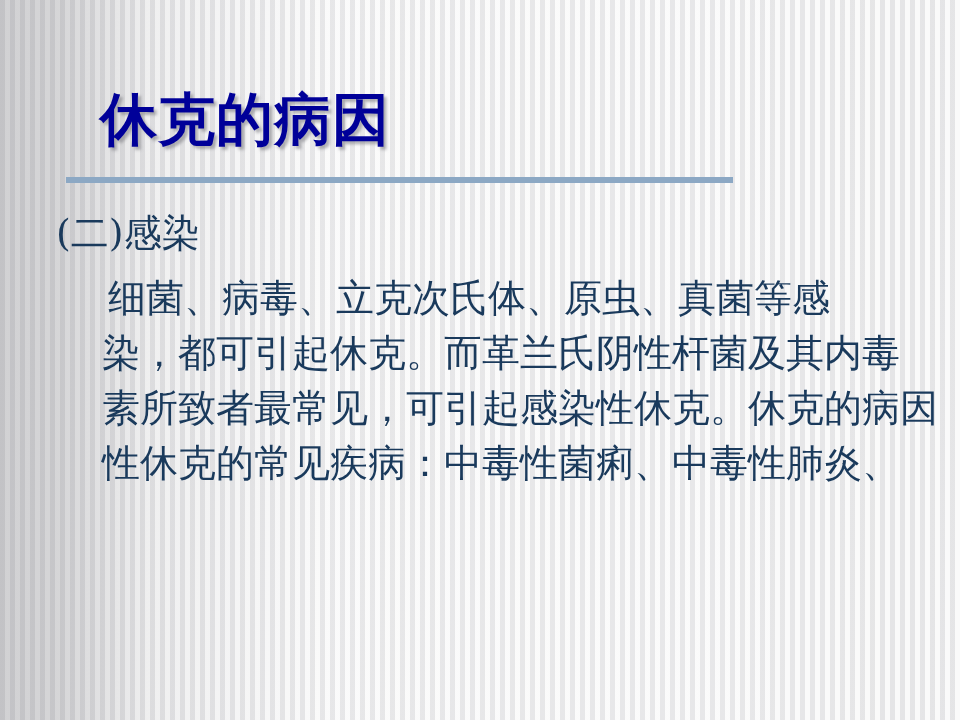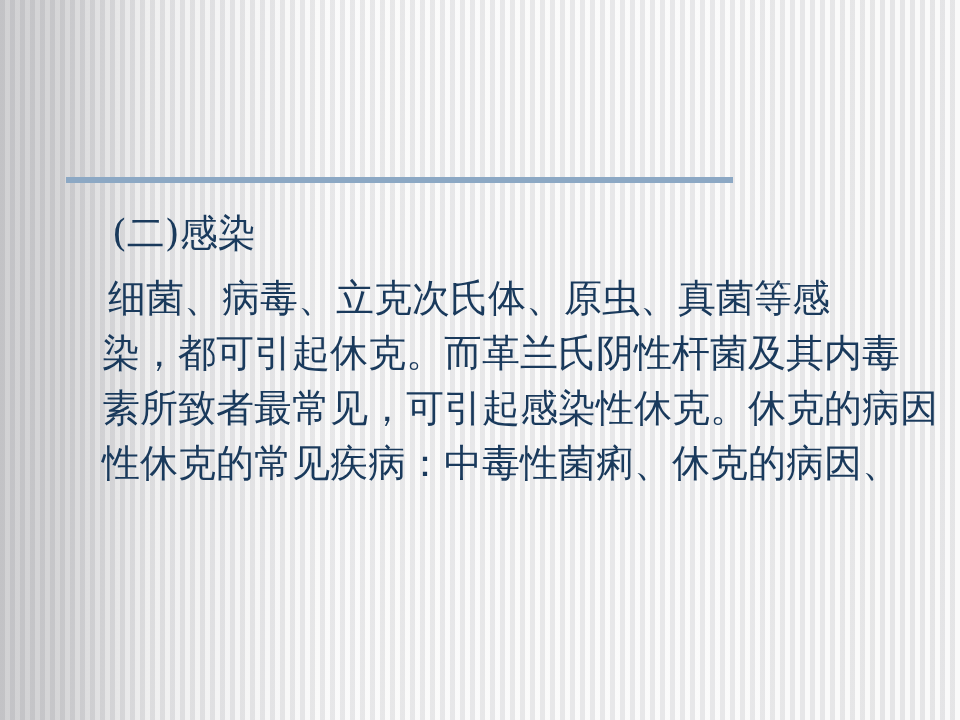--- a/index.html
+++ b/index.html
@@ -85,21 +85,21 @@
 
   .body-line {
     color: #1a3a5c;
     font-family: "DejaVu Serif", "Liberation Serif", serif;
     font-size: 38px;
     line-height: 55px;
     white-space: nowrap;
   }
 
   .lead-line {
-    margin-left: 112px;
+    margin-left: 56px;
     margin-bottom: 10px;
   }
 
   .para-first {
     margin-left: 108px;
   }
 
   .para-cont {
     margin-left: 102px;
   }
@@ -107,32 +107,33 @@
 </head>
 <body>
 
 <div id="slide">
 
   <div id="stripes"></div>
   <div id="edge-shade"></div>
 
   <div id="content">
 
+    <div id="slide-title">休克的病因</div>
 
     <div id="title-rule"></div>
 
     <div id="body-block">
 
       <div class="body-line lead-line">(二)感染</div>
 
       <div class="body-line para-first">细菌、病毒、立克次氏体、原虫、真菌等感</div>
 
       <div class="body-line para-cont">染，都可引起休克。而革兰氏阴性杆菌及其内毒</div>
 
       <div class="body-line para-cont">素所致者最常见，可引起感染性休克。休克的病因</div>
 
-      <div class="body-line para-cont">性休克的常见疾病：中毒性菌痢、休克的病因、</div>
+      <div class="body-line para-cont">性休克的常见疾病：中毒性菌痢、中毒性肺炎、</div>
 
 
     </div>
 
   </div>
 </div>
 
 </body></html>

